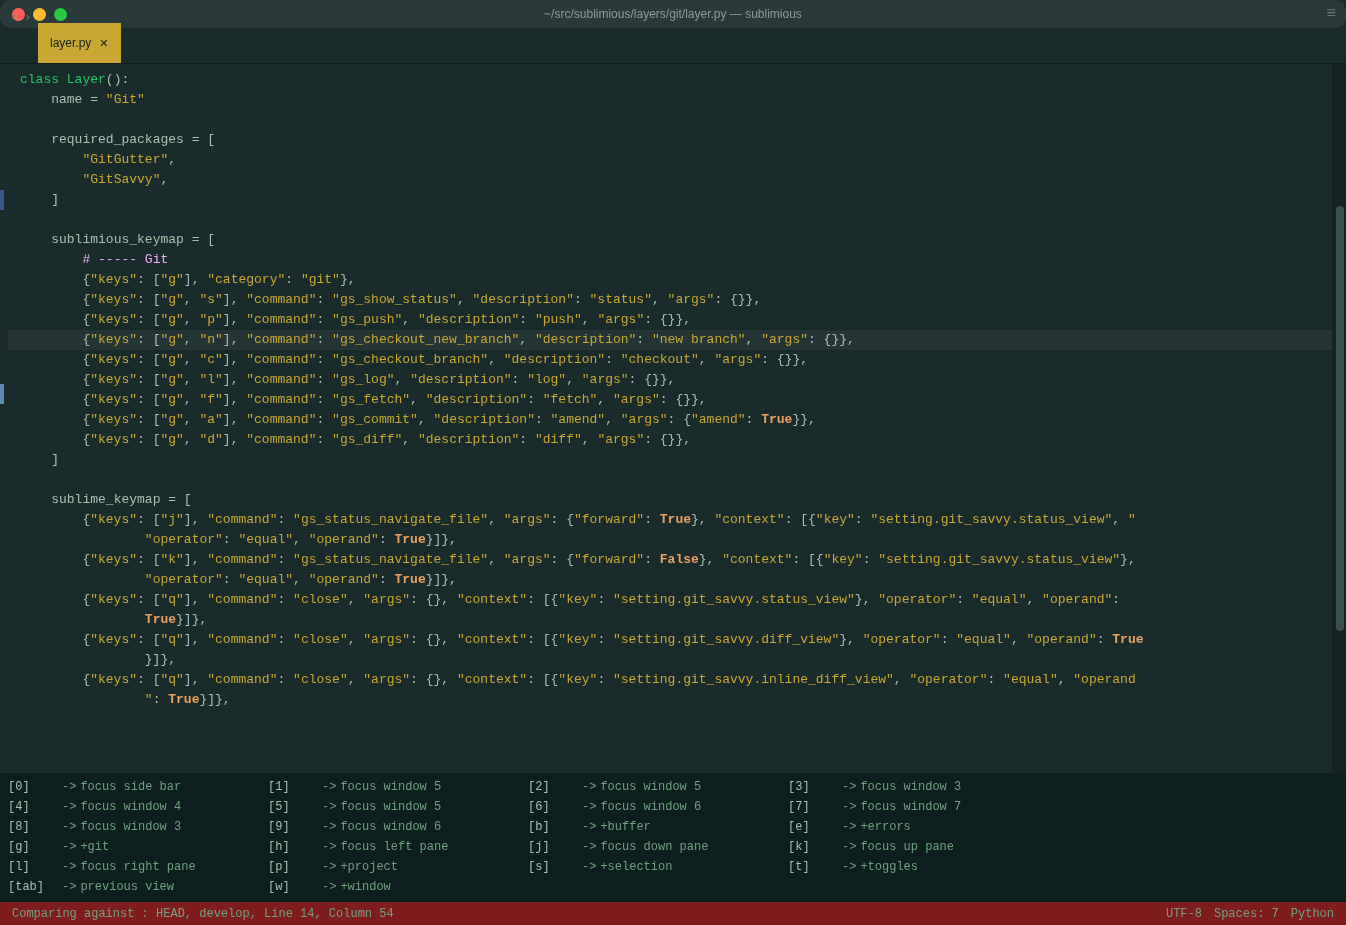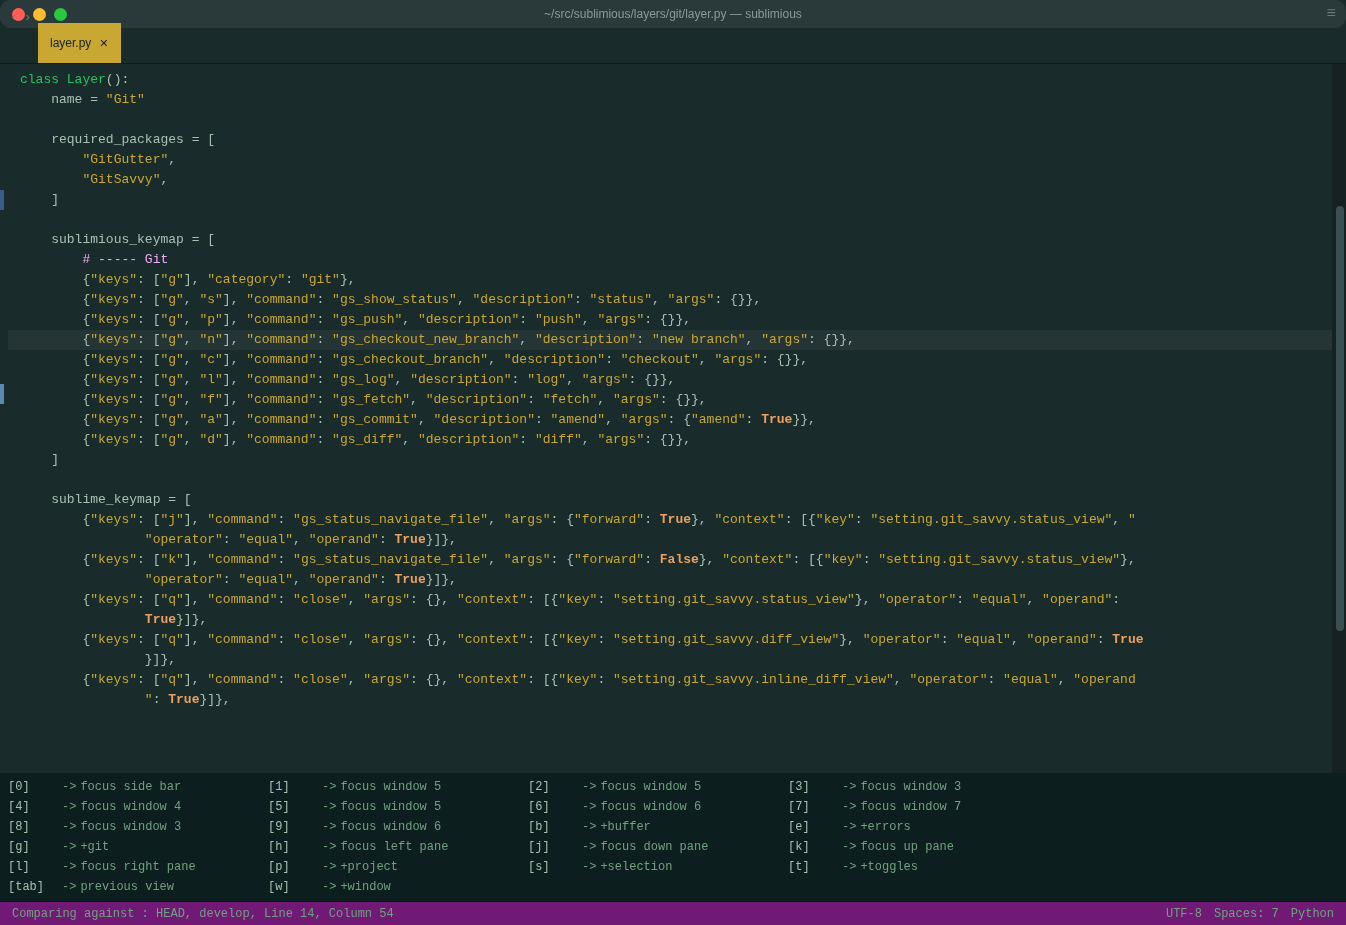--- a/index.html
+++ b/index.html
@@ -159,21 +159,21 @@
     }
     .kb-key {
       color: #a8c0b0;
       min-width: 50px;
     }
     .kb-arrow { color: #70a080; margin: 0 4px; }
     .kb-action { color: #70a080; }
 
     
     .statusbar {
-      background: #701a75;
+      background: #7f1d1d;
       height: 24px;
       display: flex;
       align-items: center;
       justify-content: space-between;
       padding: 0 12px;
       flex-shrink: 0;
       border-top: 1px solid #0a1818;
     }
     .status-left { color: #70a080; font-size: 12px; }
     .status-right { color: #70a080; font-size: 12px; display: flex; gap: 12px; }

